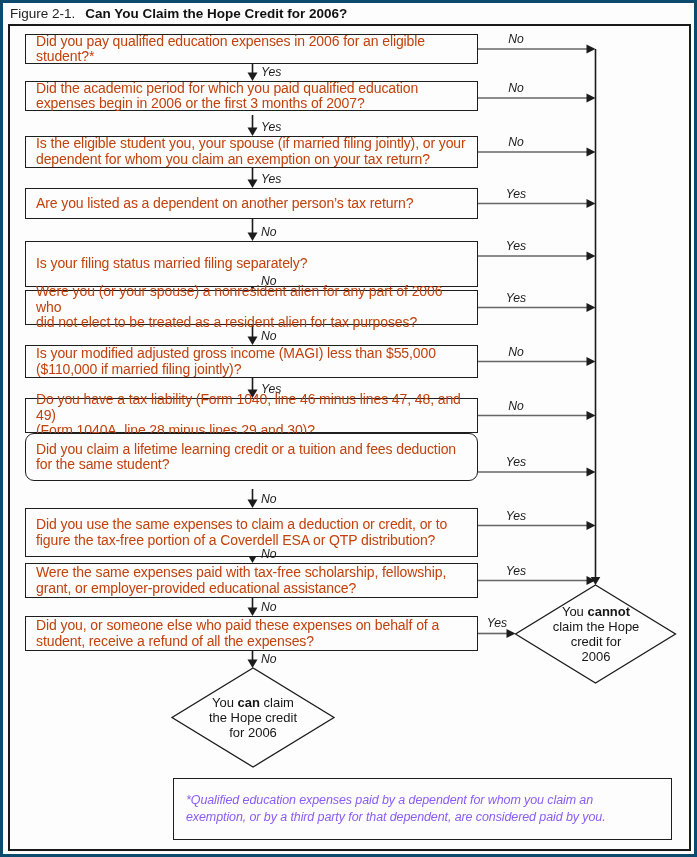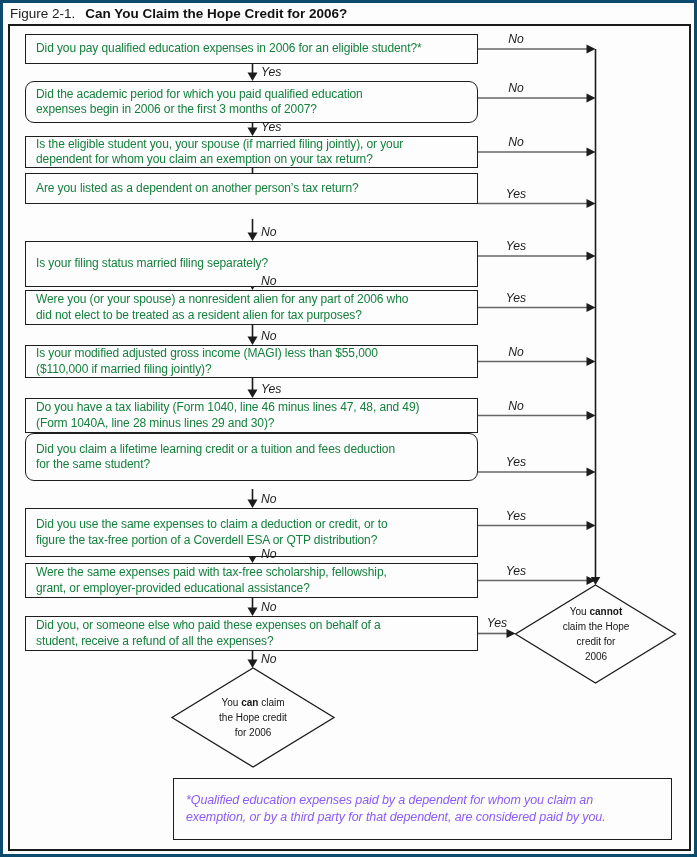--- a/index.html
+++ b/index.html
@@ -27,33 +27,33 @@
 
   svg.connectors{position:absolute;left:0;top:0;width:697px;height:857px;pointer-events:none;}
 
   .qbox{
     position:absolute;left:25px;width:453px;
     box-sizing:border-box;border:1.4px solid #1e1e1e;background:#fdfdfd;
     display:flex;align-items:center;
     padding:0 8px 0 10px;
   }
   .qbox span{
-    font-size:12px;line-height:15.5px;letter-spacing:-0.1px;
-    white-space:pre-line;color:#15803d;
+    font-size:14px;line-height:15.5px;letter-spacing:-0.1px;
+    white-space:pre-line;color:#c2410c;
   }
 
   .lbl{
     position:absolute;font-size:12.2px;font-style:italic;color:#1c1c1c;
     white-space:nowrap;
   }
   .lbl.right{text-align:center;}
 
   .diamond-label{
     position:absolute;width:152px;text-align:center;
-    font-size:10px;line-height:15px;color:#161616;
+    font-size:13px;line-height:15px;color:#161616;
   }
   .diamond-label .dl-rest{white-space:pre-line;}
 
   .footnote{
     position:absolute;left:173px;top:778px;width:499px;height:62px;
     box-sizing:border-box;border:1.4px solid #1e1e1e;background:#fdfdfd;
     display:flex;align-items:center;padding:0 12px;
   }
   .footnote span{
     font-size:12.5px;line-height:17px;font-style:italic;color:#8b5cf6;
@@ -126,33 +126,33 @@
         <line x1="252.5" y1="651" x2="252.5" y2="661" stroke="#1c1c1c" stroke-width="1.6"></line>
         <polygon points="247.5,659.5 257.5,659.5 252.5,668" fill="#1c1c1c"></polygon>
       </svg>
 
     <div id="boxes-host">
         <div class="qbox" style="top: 34px; height: 30px;">
           <span>Did you pay qualified education expenses in 2006 for an eligible student?*</span>
         </div>
         <div class="lbl right" style="left: 494px; width: 44px; top: 32px;">No</div>
         <div class="lbl" style="left: 261px; top: 65px;">Yes</div>
-        <div class="qbox" style="top: 81px; height: 42px; border-radius: 9px;">
+        <div class="qbox" style="top: 81px; height: 30px;">
           <span>Did the academic period for which you paid qualified education
 expenses begin in 2006 or the first 3 months of 2007?</span>
         </div>
         <div class="lbl right" style="left: 494px; width: 44px; top: 81px;">No</div>
         <div class="lbl" style="left: 261px; top: 120px;">Yes</div>
-        <div class="qbox" style="top: 136px; height: 32px;">
+        <div class="qbox" style="top: 136px; height: 32px; align-items: flex-end;">
           <span>Is the eligible student you, your spouse (if married filing jointly), or your
 dependent for whom you claim an exemption on your tax return?</span>
         </div>
         <div class="lbl right" style="left: 494px; width: 44px; top: 135px;">No</div>
         <div class="lbl" style="left: 261px; top: 172px;">Yes</div>
-        <div class="qbox" style="top: 173px; height: 31px;">
+        <div class="qbox" style="top: 188px; height: 31px;">
           <span>Are you listed as a dependent on another person’s tax return?</span>
         </div>
         <div class="lbl right" style="left: 494px; width: 44px; top: 186.5px;">Yes</div>
         <div class="lbl" style="left: 261px; top: 225px;">No</div>
         <div class="qbox" style="top: 241px; height: 46px;">
           <span>Is your filing status married filing separately?</span>
         </div>
         <div class="lbl right" style="left: 494px; width: 44px; top: 239px;">Yes</div>
         <div class="lbl" style="left: 261px; top: 274px;">No</div>
         <div class="qbox" style="top: 290px; height: 35px;">

